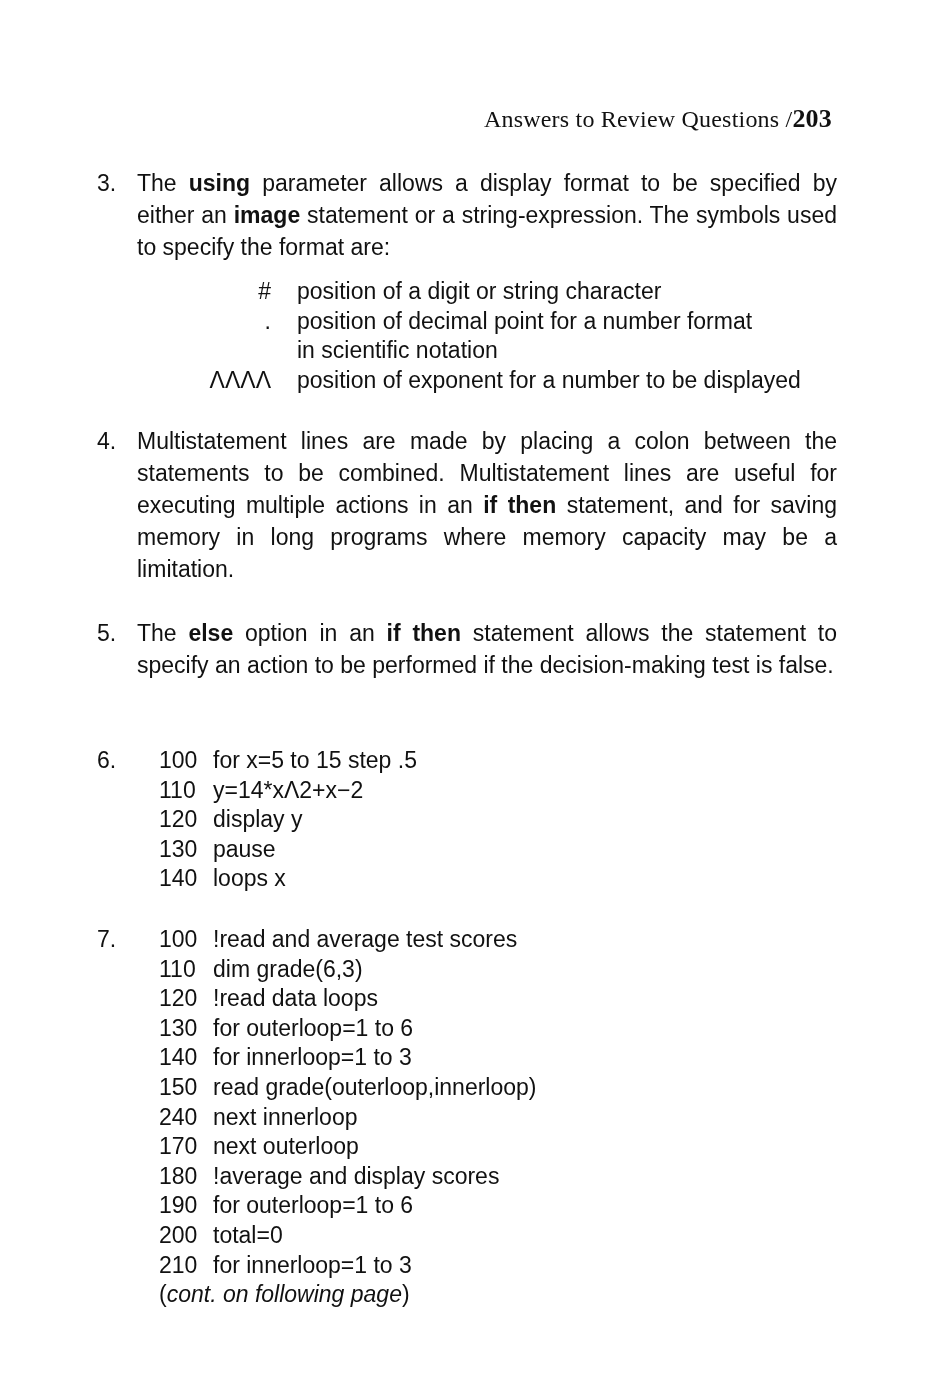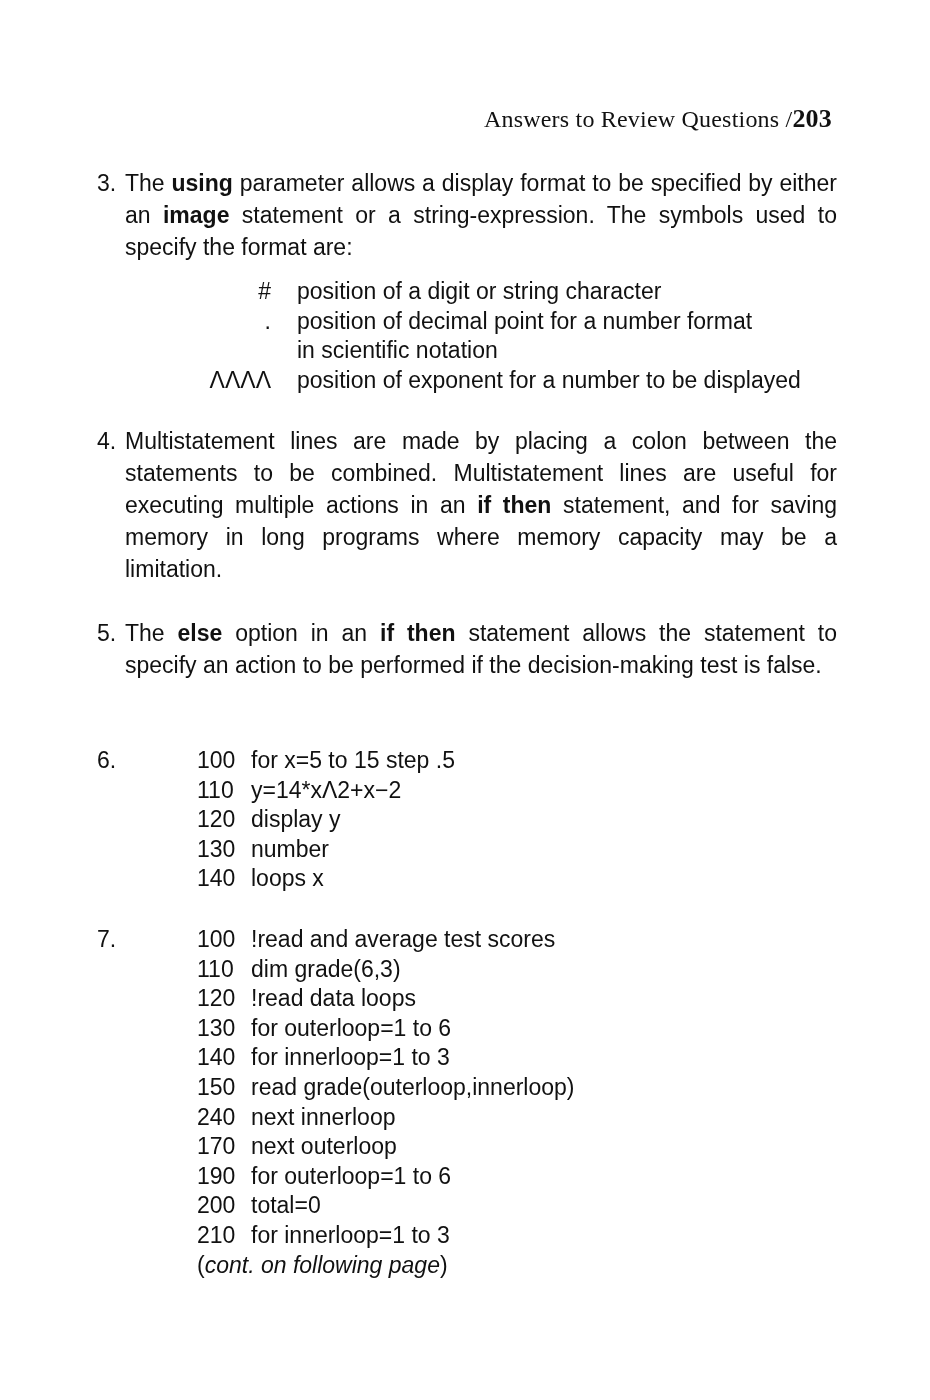--- a/index.html
+++ b/index.html
@@ -1,29 +1,29 @@
 <!DOCTYPE html>
 <html><head>
 <meta charset="utf-8">
 <style>
   html, body { margin: 0; padding: 0; background: #ffffff; }
   body { width: 930px; height: 1400px; position: relative; overflow: hidden; color: #111; font-family: "Liberation Sans", sans-serif; }
   .header { position: absolute; top: 104px; right: 98px; font-family: "Liberation Serif", serif; font-size: 24px; letter-spacing: 0.2px; margin-left: 46px; }
   .header .pg { font-weight: bold; font-size: 26px; }
   .q { position: absolute; left: 97px; width: 740px; font-size: 23px; line-height: 32px; }
   .q .num { position: absolute; left: 0; top: 0; }
-  .q .body { margin-left: 28px; text-align: justify; }
+  .q .body { margin-left: 40px; text-align: justify; }
   .b { font-weight: bold; }
   .sym-table { position: absolute; left: 97px; top: 277px; font-size: 23px; line-height: 29.5px; }
   .sym-row { display: flex; }
   .sym { width: 174px; text-align: right; padding-right: 26px; }
   .desc { width: 540px; }
   .code { position: absolute; left: 97px; font-size: 23px; line-height: 29.6px; }
   .code .qn { position: absolute; left: 0; top: 0; }
-  .code .line { margin-left: 100px; white-space: pre; }
+  .code .line { margin-left: 62px; white-space: pre; }
   .code .ln { display: inline-block; width: 54px; }
   .cont em { font-style: italic; }
 </style>
 </head>
 <body>
 
 <div class="header">
   <span>Answers to Review Questions /</span><span class="pg">203</span>
 </div>
 
@@ -59,31 +59,32 @@
 <div class="q" style="top:617px;">
   <span class="num">5.</span>
   <div class="body"><span>The </span><span class="b">else</span><span> option in an </span><span class="b">if then</span><span> statement allows the statement to specify an action to be performed if the decision-making test is false.</span></div>
 </div>
 
 <div class="code" style="top:746px;">
   <span class="qn">6.</span>
   <div class="line"><span class="ln">100</span><span>for x=5 to 15 step .5</span></div>
   <div class="line"><span class="ln">110</span><span>y=14*xΛ2+x−2</span></div>
   <div class="line"><span class="ln">120</span><span>display y</span></div>
-  <div class="line"><span class="ln">130</span><span>number</span></div>
+  <div class="line"><span class="ln">130</span><span>pause</span></div>
   <div class="line"><span class="ln">140</span><span>loops x</span></div>
 </div>
 
 <div class="code" style="top:925px;">
   <span class="qn">7.</span>
   <div class="line"><span class="ln">100</span><span>!read and average test scores</span></div>
   <div class="line"><span class="ln">110</span><span>dim grade(6,3)</span></div>
   <div class="line"><span class="ln">120</span><span>!read data loops</span></div>
   <div class="line"><span class="ln">130</span><span>for outerloop=1 to 6</span></div>
   <div class="line"><span class="ln">140</span><span>for innerloop=1 to 3</span></div>
   <div class="line"><span class="ln">150</span><span>read grade(outerloop,innerloop)</span></div>
   <div class="line"><span class="ln">240</span><span>next innerloop</span></div>
   <div class="line"><span class="ln">170</span><span>next outerloop</span></div>
+  <div class="line"><span class="ln">180</span><span>!average and display scores</span></div>
   <div class="line"><span class="ln">190</span><span>for outerloop=1 to 6</span></div>
   <div class="line"><span class="ln">200</span><span>total=0</span></div>
   <div class="line"><span class="ln">210</span><span>for innerloop=1 to 3</span></div>
   <div class="line cont"><span>(</span><em>cont. on following page</em><span>)</span></div>
 </div>
 
 </body></html>

